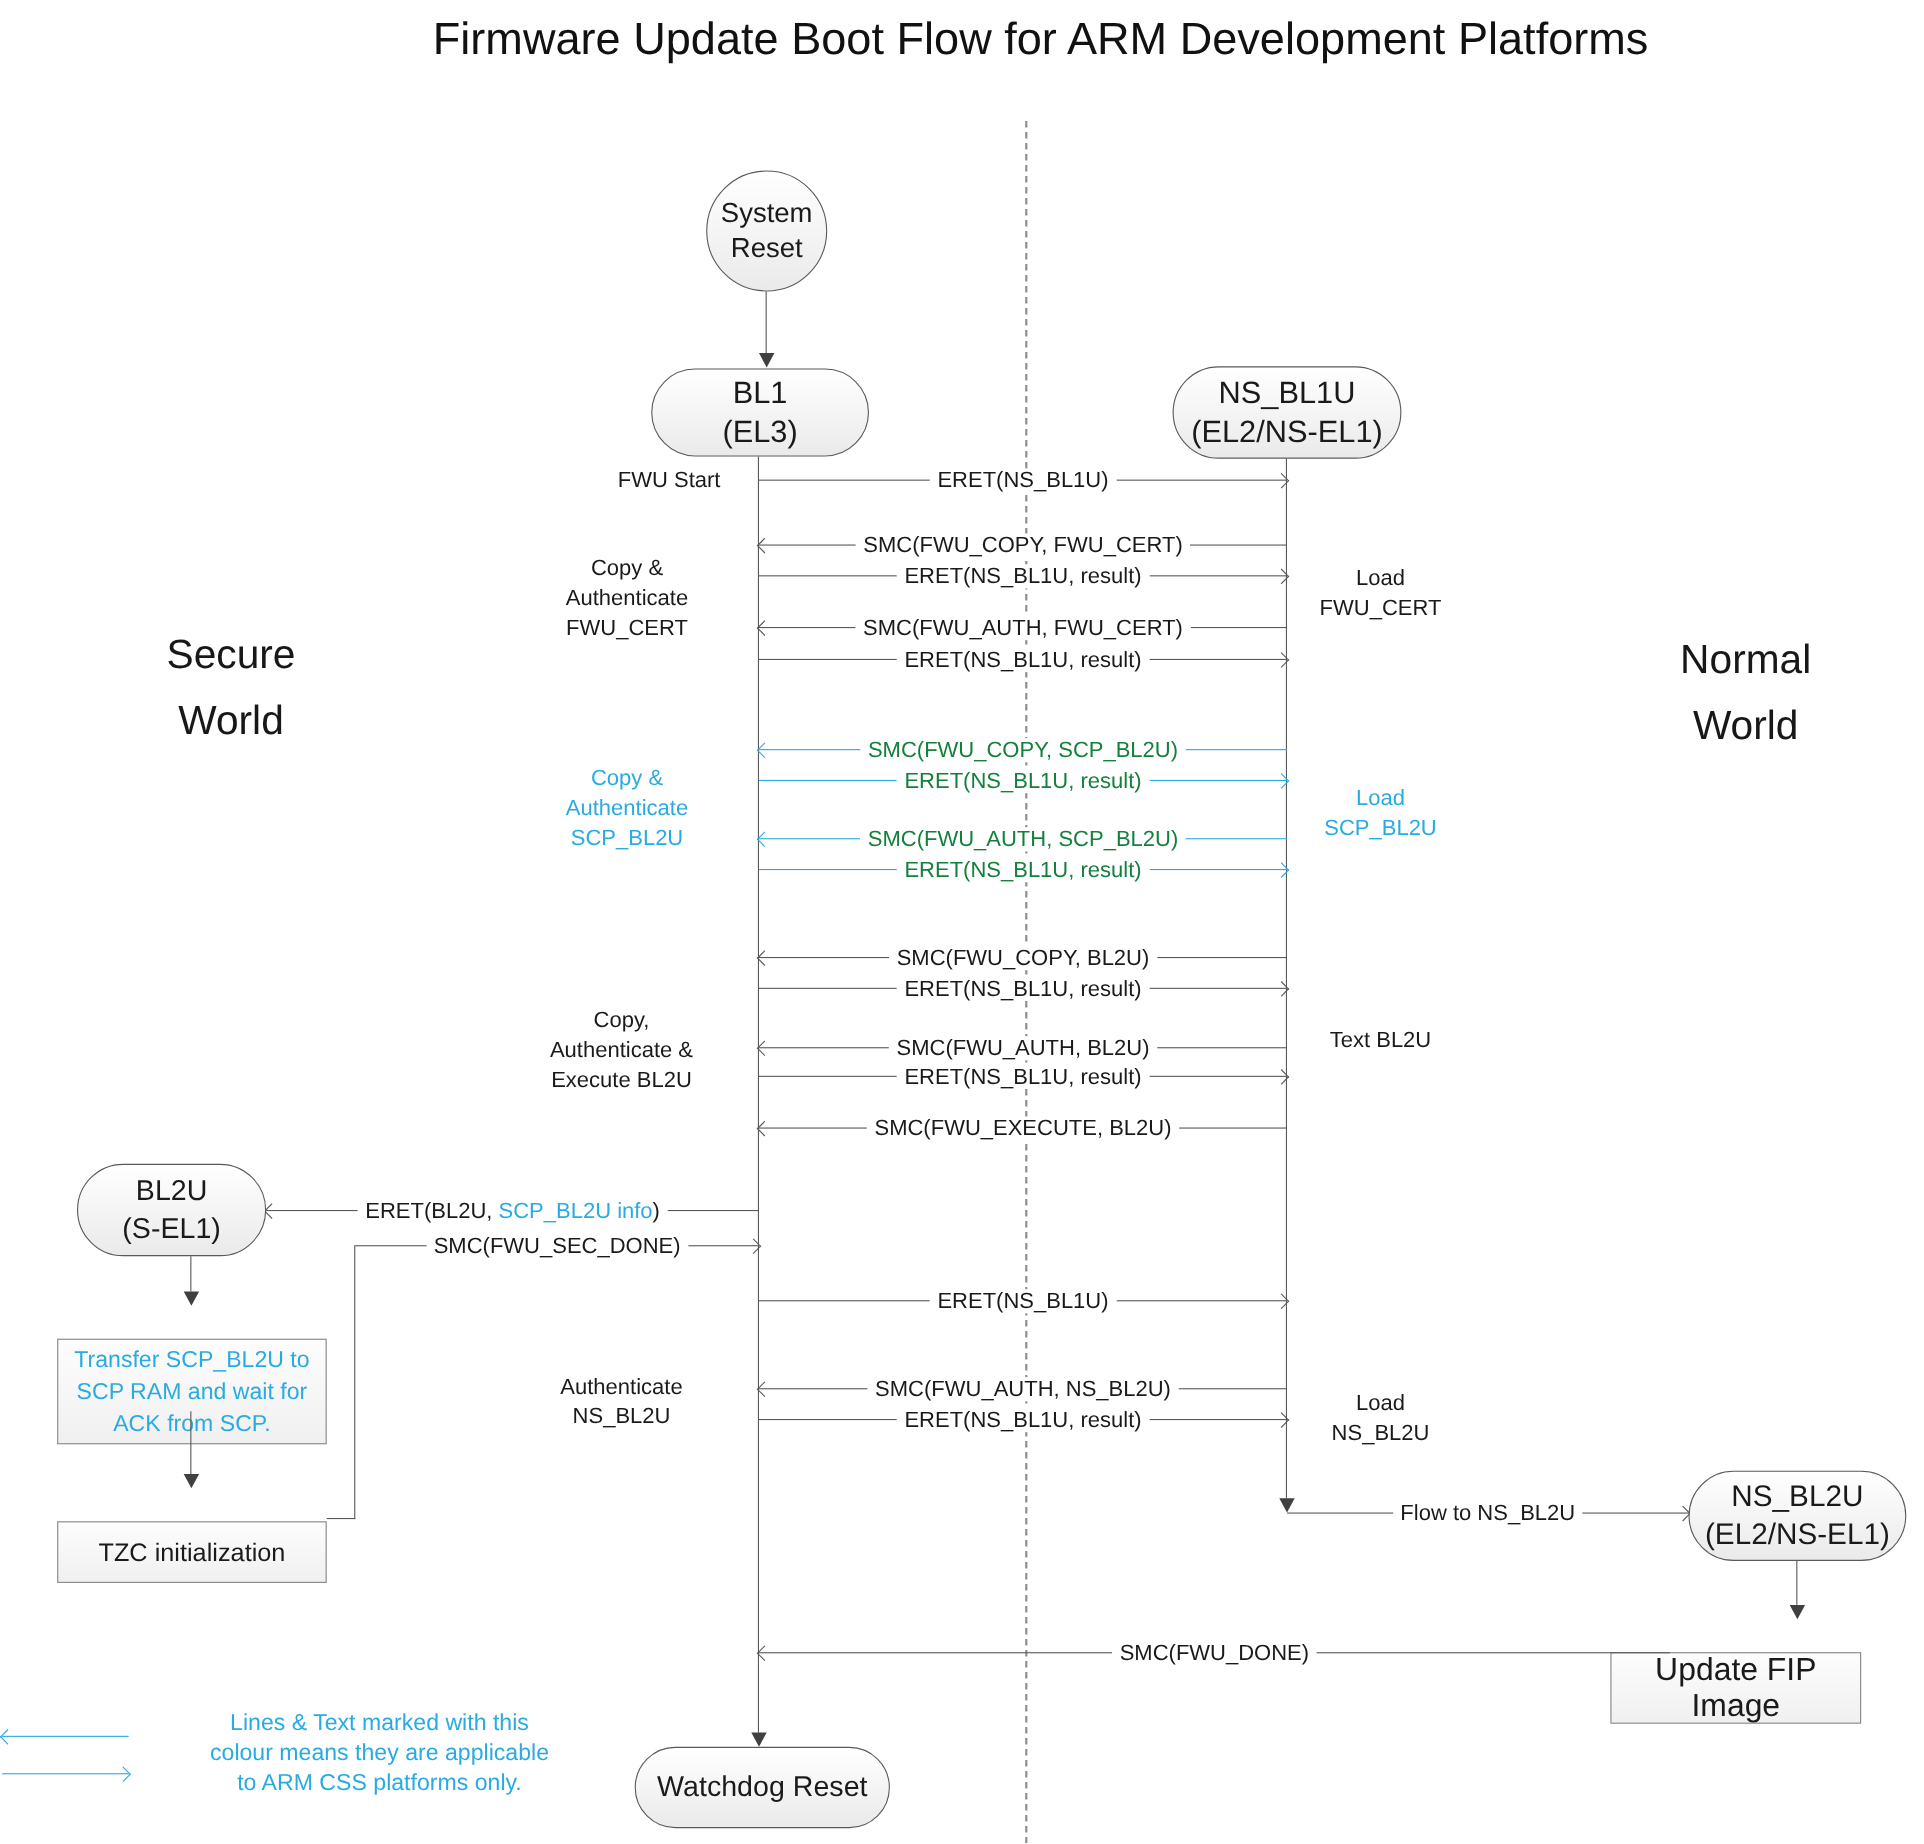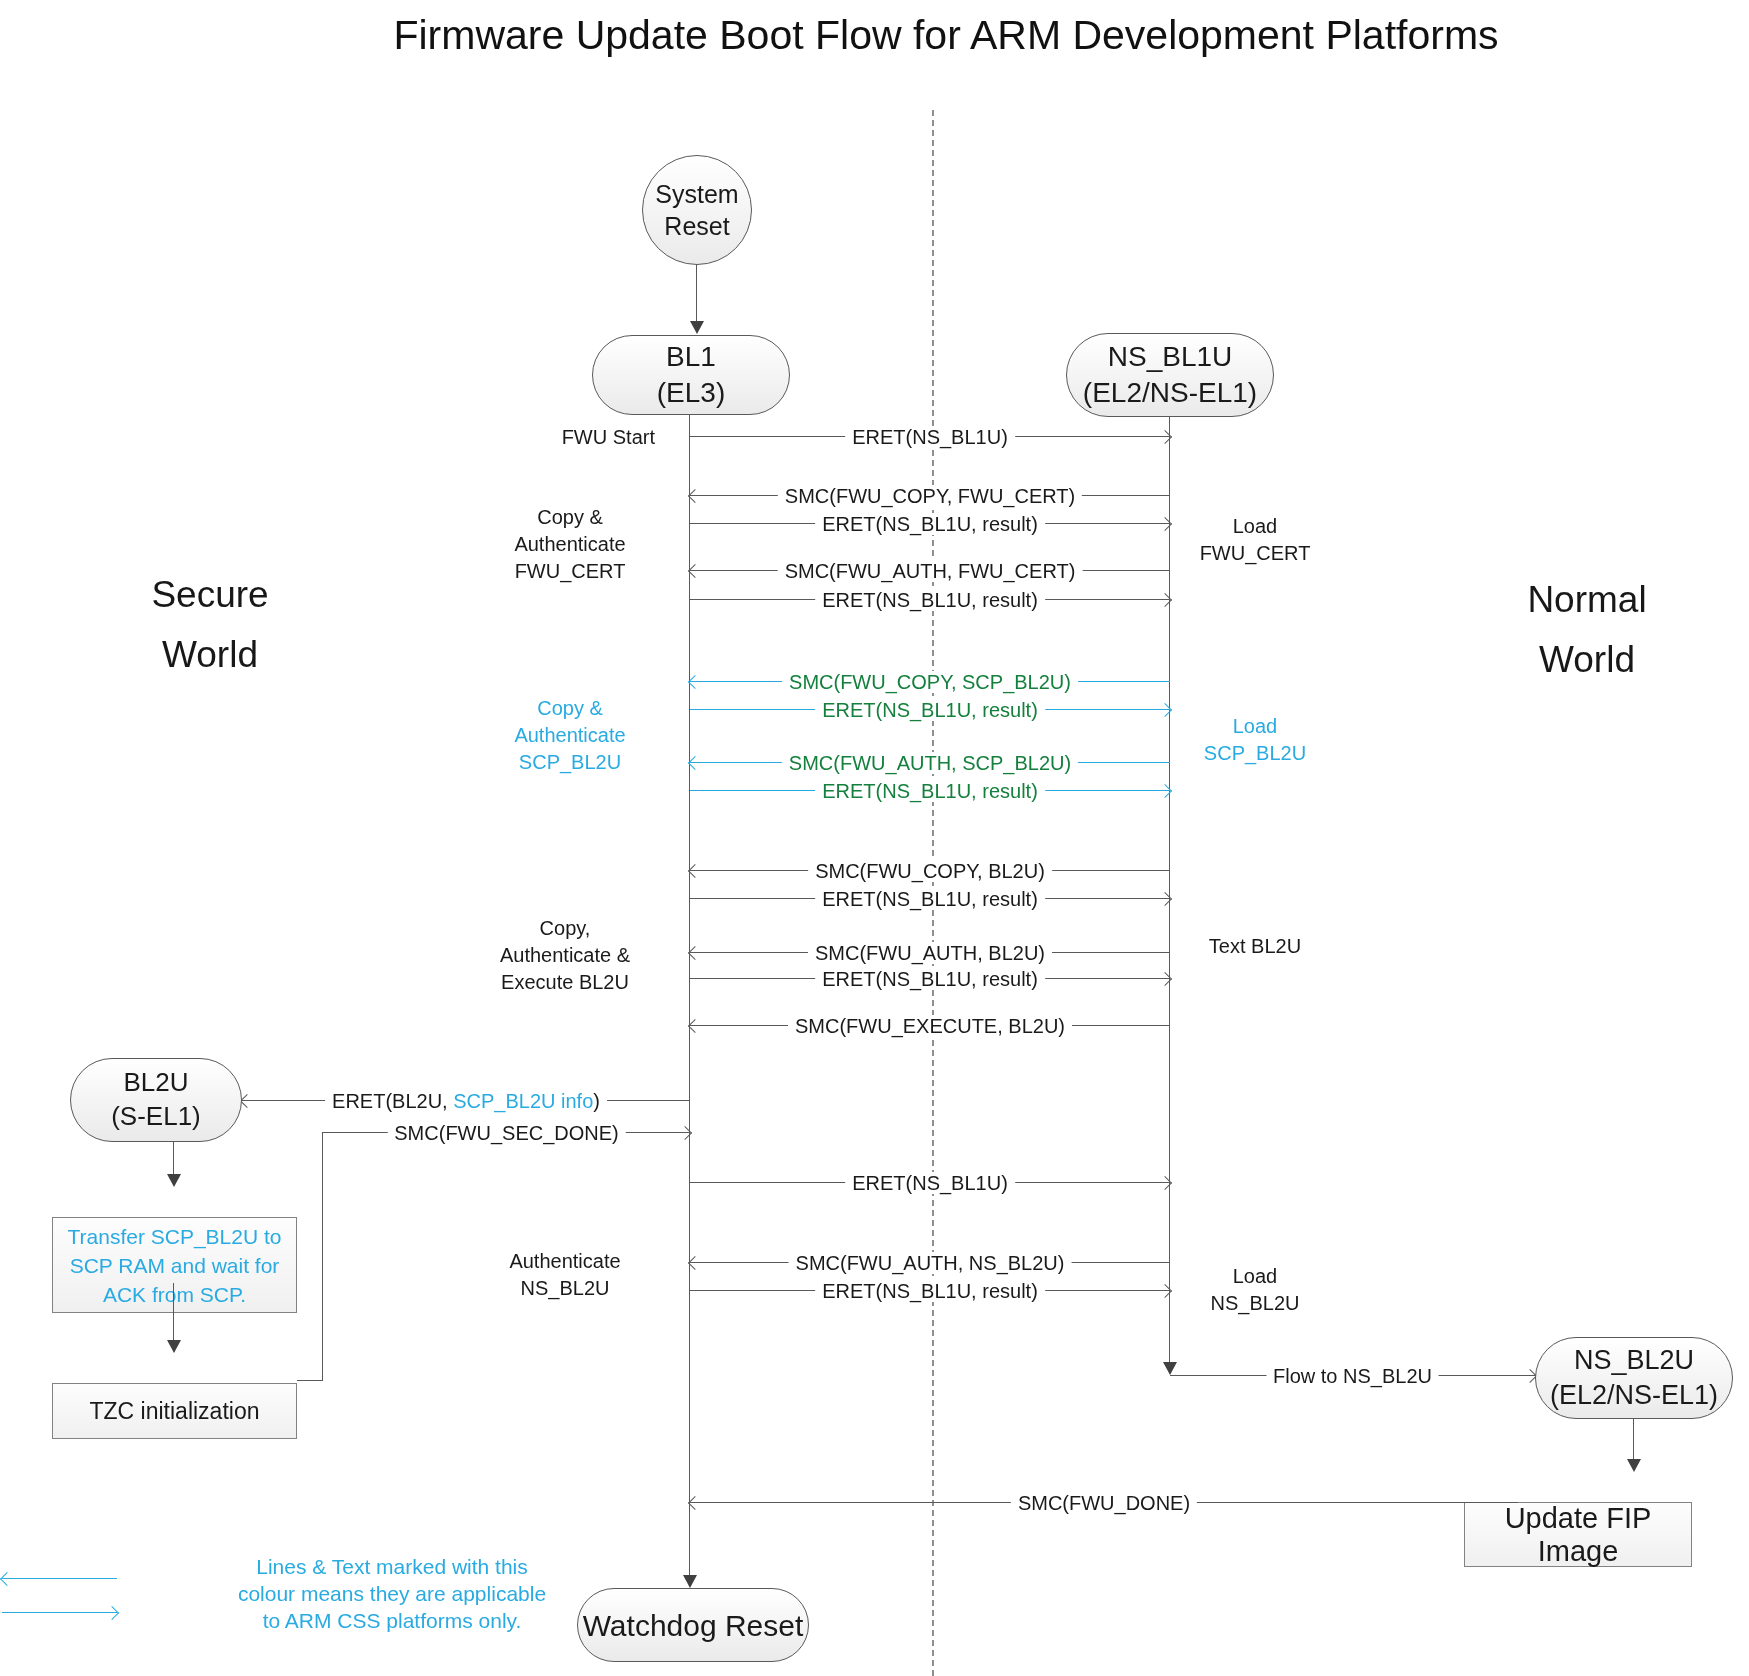--- a/index.html
+++ b/index.html
@@ -172,21 +172,21 @@
   <div class="tri-down" style="left:1627px;top:1459px;"></div>
   <div class="rectbox" style="left:1464px;top:1472px;width:228px;height:65px;font-size:29px;">
     <div>Update FIP Image</div>
   </div>
 
   <div class="msg al" style="left:690px;top:1502px;width:828px;">
     <span class="lbl">SMC(FWU_DONE)</span>
     </div>
 
   <div class="tri-down" style="left:683px;top:1575px;"></div>
-  <div class="pill" style="left:577px;top:1588px;width:232px;height:74px;font-size:30px;">
+  <div class="pill" style="left:577px;top:1588px;width:232px;height:74px;font-size:26px;">
     <div>Watchdog Reset</div>
   </div>
 
   <div class="slabel" style="left:490px;top:424px;width:165px;text-align:right;">FWU Start</div>
   <div class="slabel" style="left:470px;top:504px;width:200px;">
     <div>Copy &amp;</div>
     <div>Authenticate</div>
     <div>FWU_CERT</div>
   </div>
   <div class="slabel" style="left:470px;top:695px;width:200px;color:#29abe2;">
@@ -213,19 +213,19 @@
     <div>SCP_BL2U</div>
   </div>
   <div class="slabel" style="left:1185px;top:933px;width:140px;">Text BL2U</div>
   <div class="slabel" style="left:1185px;top:1263px;width:140px;">
     <div>Load</div>
     <div>NS_BL2U</div>
   </div>
 
   <div class="msg al blue" style="left:2px;top:1578px;width:115px;"></div>
   <div class="msg ar blue" style="left:2px;top:1612px;width:115px;"></div>
-  <div class="legendtext" style="left:185px;top:1553px;width:320px;margin-left:47px;">
+  <div class="legendtext" style="left:185px;top:1553px;width:320px;">
     <div>Lines &amp; Text marked with this</div>
     <div>colour means they are applicable</div>
     <div>to ARM CSS platforms only.</div>
   </div>
 
 </div>
 
 </body></html>

